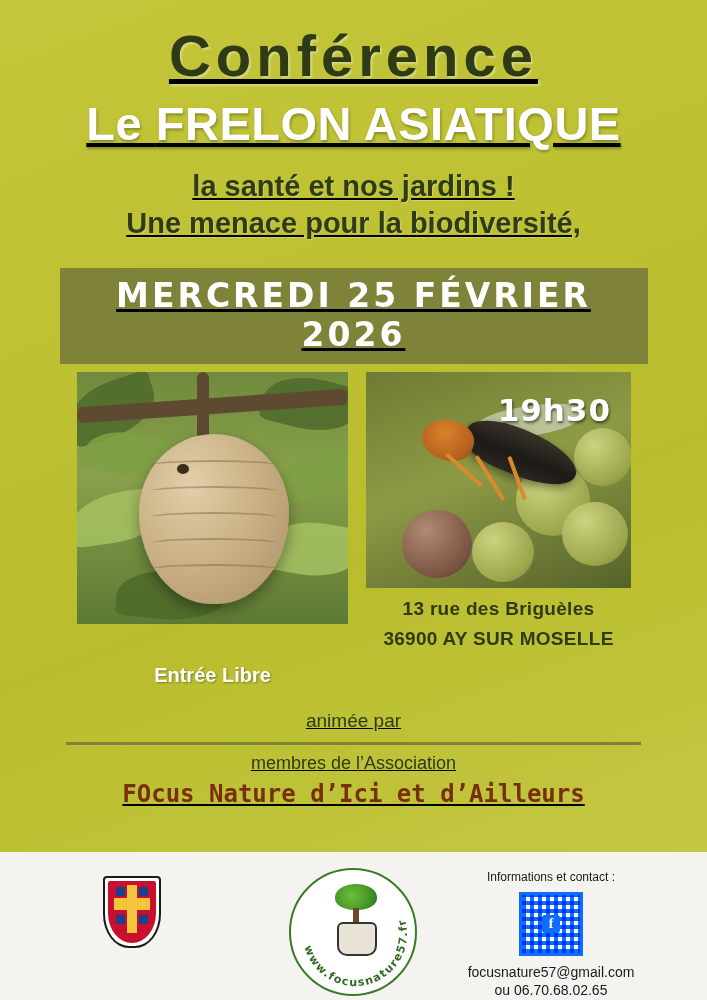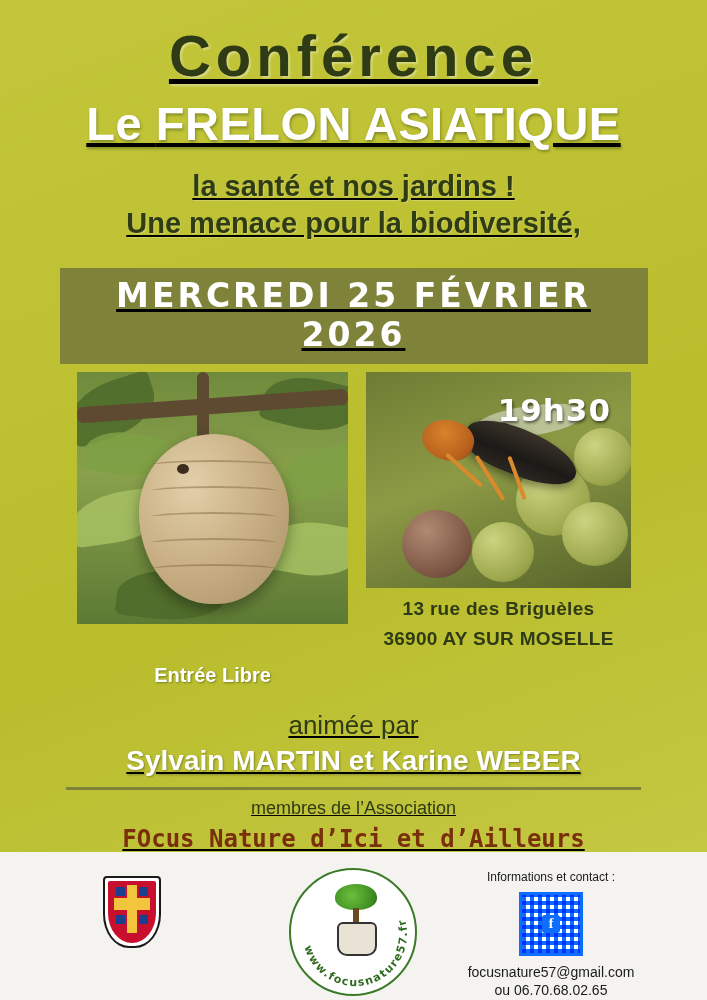--- a/index.html
+++ b/index.html
@@ -194,21 +194,21 @@
     line-height: 1.55;
   }
   .venue .line-up { font-size: 19px; letter-spacing: .3px; }
 
   
   .anim-wrap {
     margin-top: 58px;
     text-align: center;
   }
   .anim-by {
-    font-size: 26px;
+    font-size: 19px;
     color: #2e3b15;
     font-weight: normal;
   }
   .anim-names {
     margin-top: 4px;
     font-size: 28px;
     font-weight: bold;
     color: #ffffff;
     text-shadow: 1px 1px 2px rgba(60,70,20,.45);
   }
@@ -401,21 +401,20 @@
     <div class="entree">Entrée Libre</div>
 
     <div class="venue">
       <div class="line-up">13 rue des Briguèles</div>
       <div class="line-up">36900 AY SUR MOSELLE</div>
     </div>
   </div>
 
   <div class="anim-wrap">
     <div class="anim-by">animée par</div>
-    <div class="anim-names">Sylvain MARTIN et Karine WEBER</div>
     <div class="rule"></div>
     <div class="members">membres de l’Association</div>
     <div class="assoc">FOcus Nature d’Ici et d’Ailleurs</div>
   </div>
 
   <div class="footer">
 
     <div class="crest">
       <div class="crest-inner">
         <div class="crest-cross-v"></div>

